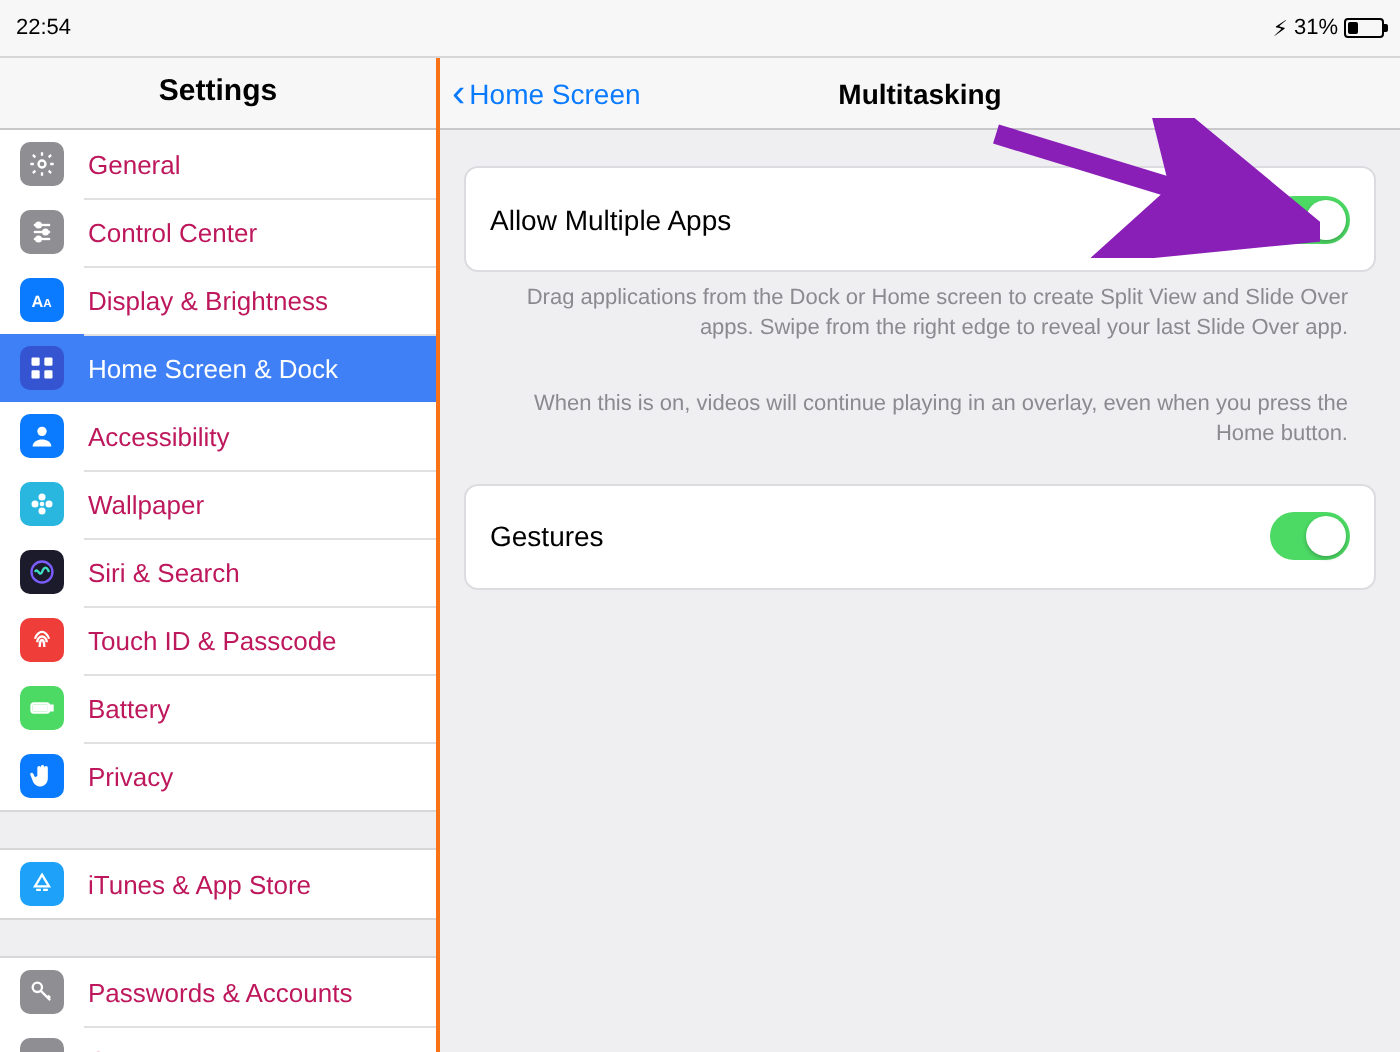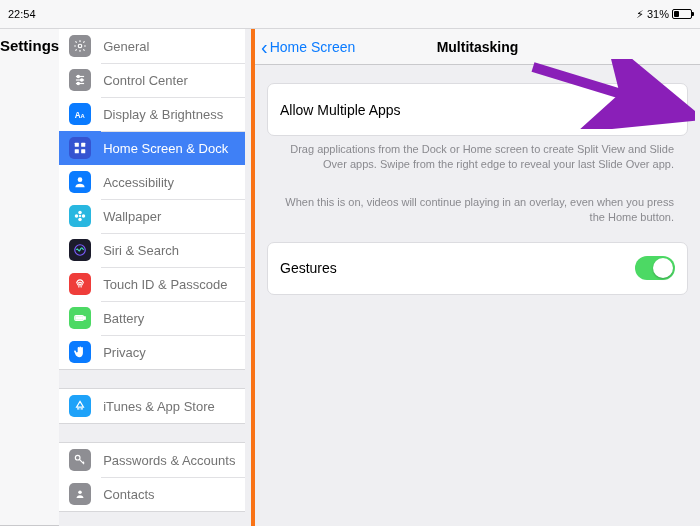--- a/index.html
+++ b/index.html
@@ -8,32 +8,32 @@
 
 
 .status-bar { height: 18px; display: flex; align-items: center; justify-content: space-between; padding: 14px 8px; font-size: 11px; font-weight: 500; color: #000; background: #f7f7f8; }
 .status-right { display: flex; align-items: center; gap: 3px; }
 .battery-shell { width: 20px; height: 10px; border: 1px solid #000; border-radius: 2px; position: relative; display: inline-block; }
 .battery-shell::after { content: ""; position: absolute; right: -3px; top: 2px; width: 2px; height: 4px; background: #000; border-radius: 0 1px 1px 0; }
 .battery-fill { position: absolute; left: 1px; top: 1px; bottom: 1px; width: 30%; background: #000; border-radius: 1px; }
 
 
 .panes { flex: 1; display: flex; overflow: hidden; border-top: 1px solid #d7d7da; }
-.sidebar { width: 255px; display: flex; flex-direction: row; border-right: 4px solid #f97316; background: #efeff2; overflow-y: auto; }
+.sidebar { width: 220px; display: flex; flex-direction: column; border-right: 2px solid #f97316; background: #efeff2; overflow-y: auto; }
 .sidebar-title { text-align: center; font-size: 15px; font-weight: 600; padding: 8px 0 10px; background: #f7f7f8; border-bottom: 1px solid #c9c9cc; }
 .side-group { background: #fff; border-top: 1px solid #d7d7da; border-bottom: 1px solid #d7d7da; margin-bottom: 18px; }
 .side-group:first-of-type { margin-top: 0; border-top: none; }
 .side-item { display: flex; align-items: center; height: 34px; padding: 0 10px; position: relative; cursor: pointer; }
 .side-item + .side-item::before { content: ""; position: absolute; left: 42px; right: 0; top: 0; height: 1px; background: #e1e1e4; }
 .side-item.selected { background: #3f80f6; }
 .side-item.selected .side-label { color: #fff; }
 .side-item.selected + .side-item::before { display: none; }
 .app-icon { width: 22px; height: 22px; border-radius: 5px; margin-right: 12px; display: flex; align-items: center; justify-content: center; flex-shrink: 0; }
 .app-icon svg { width: 14px; height: 14px; }
-.side-label { font-size: 13px; color: #737373; }
+.side-label { font-size: 13px; color: #be185d; }
 
 
 .detail { flex: 1; display: flex; flex-direction: column; background: #efeff2; overflow-y: auto; position: relative; }
 .detail-header { height: 36px; display: flex; align-items: center; background: #f7f7f8; border-bottom: 1px solid #c9c9cc; position: relative; }
 .back-btn { display: flex; align-items: center; color: #0a7bff; font-size: 14px; padding: 0 6px; cursor: pointer; }
 .back-chev { font-size: 20px; line-height: 1; margin-right: 2px; font-weight: 400; }
 .detail-title { position: absolute; left: 0; right: 0; text-align: center; font-size: 14px; font-weight: 600; pointer-events: none; }
 .detail-body { padding: 18px 12px 0; }
 .setting-row { background: #fff; border: 1px solid #dcdce0; border-radius: 7px; height: 53px; display: flex; align-items: center; justify-content: space-between; padding: 0 12px; }
 .setting-label { font-size: 14px; }

